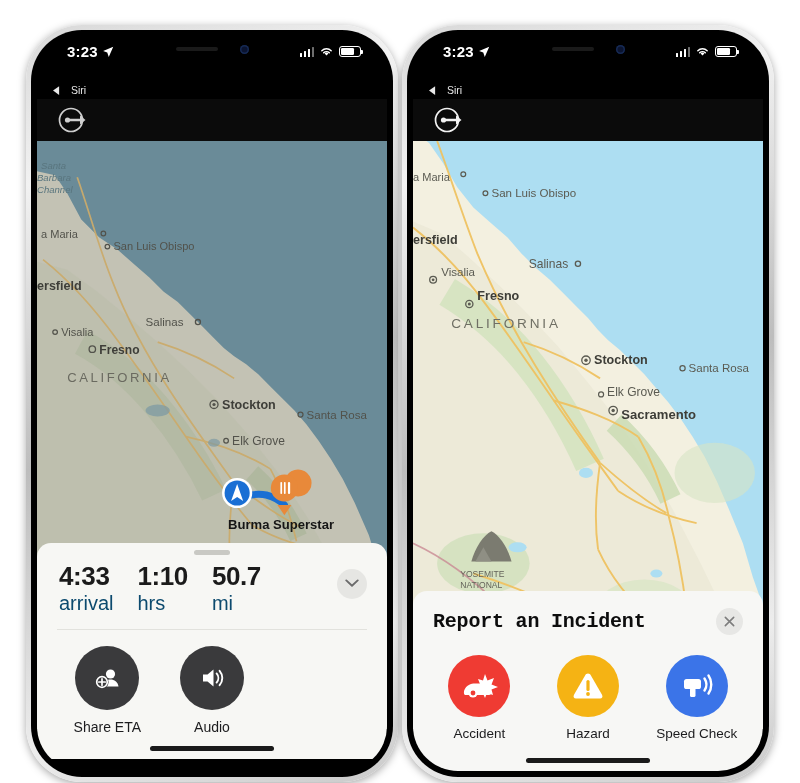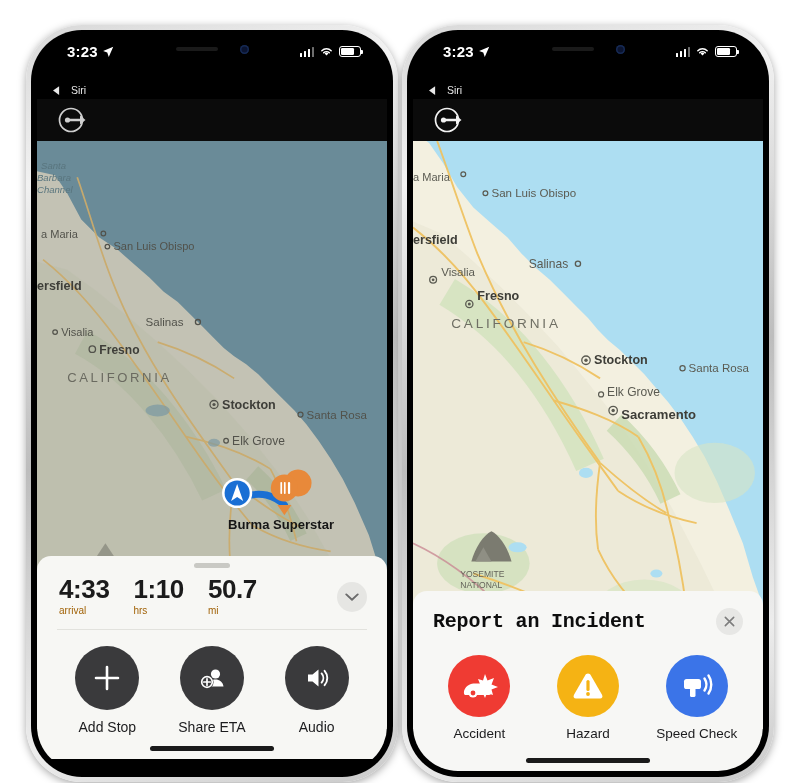--- a/index.html
+++ b/index.html
@@ -71,21 +71,21 @@
   
   .card{
     position:absolute;left:0;right:0;bottom:12px;
     background:#f7f7f4;border-radius:14px 14px 0 0;
     padding:0 0 24px;box-sizing:border-box;
   }
   .grabber{width:36px;height:5px;border-radius:3px;background:#c9c9c4;margin:7px auto 0;}
   .eta-row{display:flex;align-items:flex-start;padding:8px 22px 0;position:relative;}
   .eta{margin-right:24px;}
   .eta .val{font-size:26px;font-weight:bold;color:#1b1b1b;line-height:1.04;letter-spacing:-.4px;}
-  .eta .lab{font-size:10px;color:#a16207;line-height:1.35;}
+  .eta .lab{font-size:20px;color:#0c4a6e;line-height:1.35;}
   .chev-btn{
     position:absolute;right:20px;top:14px;
     width:30px;height:30px;border-radius:50%;background:#e6e6e3;
     display:flex;align-items:center;justify-content:center;
   }
   .divider{height:1px;background:#e2e2dd;margin:12px 20px 0;}
   .grid{display:grid;grid-template-columns:repeat(3,1fr);row-gap:6px;padding:16px 18px 0;}
   .cell{display:flex;flex-direction:column;align-items:center;}
   .cbtn{
     width:64px;height:64px;border-radius:50%;background:#3a3a3c;
@@ -263,28 +263,20 @@
             <svg width="14" height="9" viewBox="0 0 14 9">
               <path d="M1.3 1.4 L7 6.8 L12.7 1.4" stroke="#6b6b6b" stroke-width="1.9" fill="none" stroke-linecap="round" stroke-linejoin="round"></path>
             </svg>
           </div>
         </div>
 
         <div class="divider"></div>
 
         <div class="grid">
 
-          <div class="cell">
-            <div class="cbtn">
-              <svg width="30" height="30" viewBox="0 0 30 30">
-                <path d="M15 4 V26 M4 15 H26" stroke="#fff" stroke-width="2.6" stroke-linecap="round"></path>
-              </svg>
-            </div>
-            <div class="clab">Add Stop</div>
-          </div>
 
           <div class="cell">
             <div class="cbtn">
               <svg width="32" height="32" viewBox="0 0 32 32">
                 <circle cx="19.5" cy="12" r="4.6" fill="#fff"></circle>
                 <path d="M11.5 24.5 C12.4 19.8 15.6 17.6 19.5 17.6 C23.4 17.6 26.6 19.8 27.5 24.5 Z" fill="#fff"></path>
                 <circle cx="11" cy="20" r="6.6" fill="#3a3a3c"></circle>
                 <circle cx="11" cy="20" r="5.3" fill="none" stroke="#fff" stroke-width="1.7"></circle>
                 <path d="M11 16.8 V23.2 M7.8 20 H14.2" stroke="#fff" stroke-width="1.7" stroke-linecap="round"></path>
               </svg>

